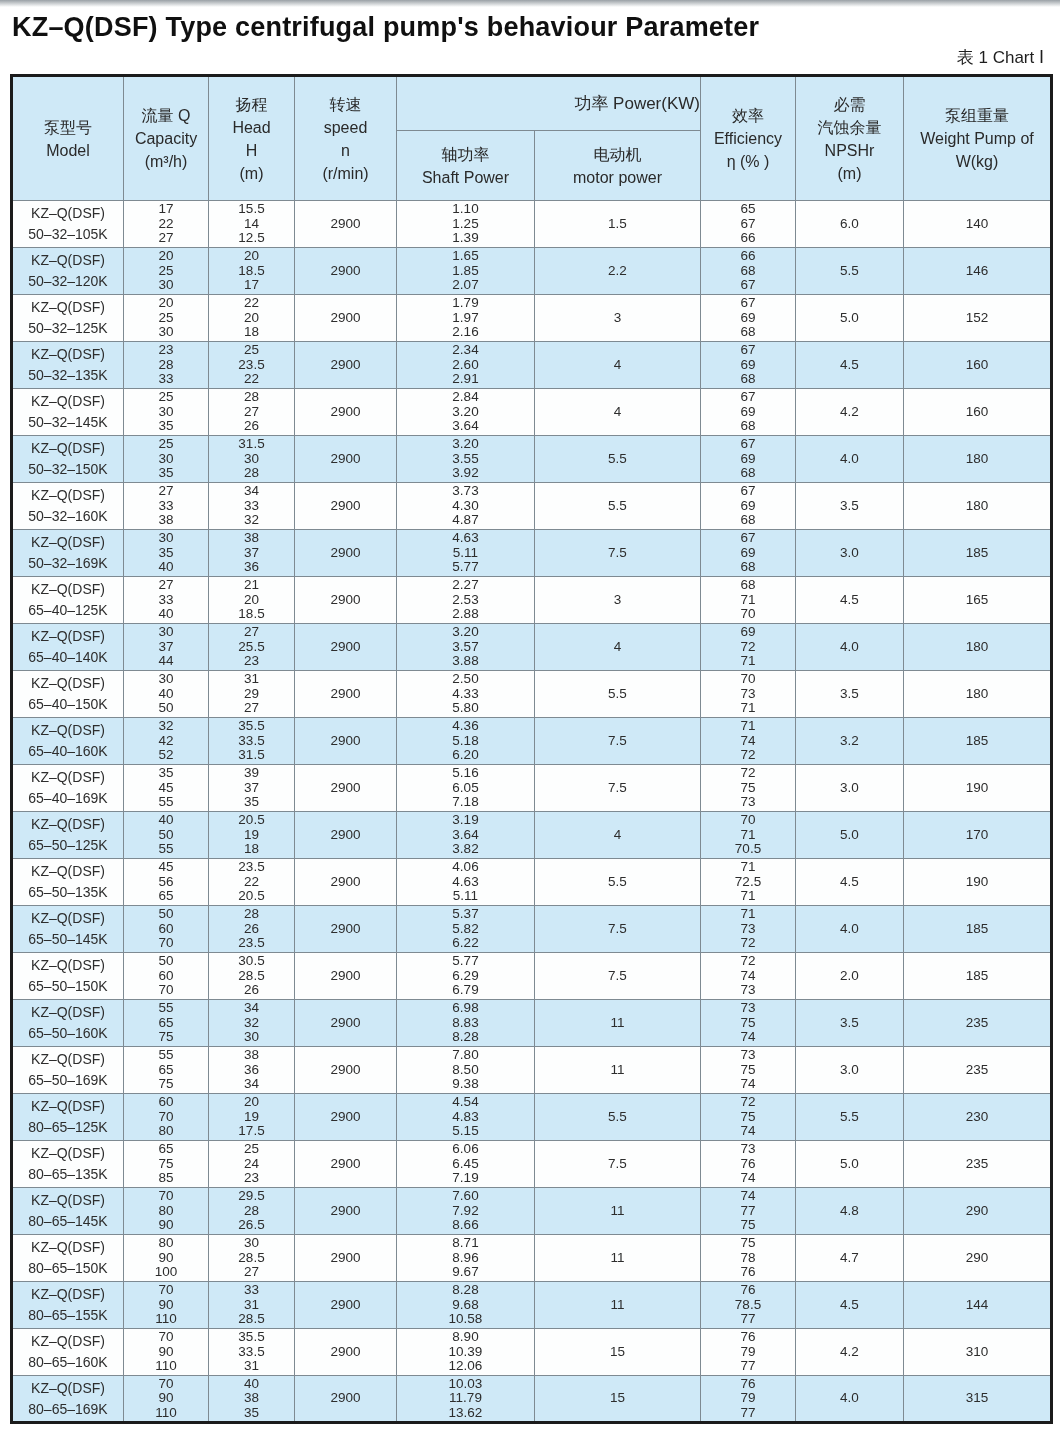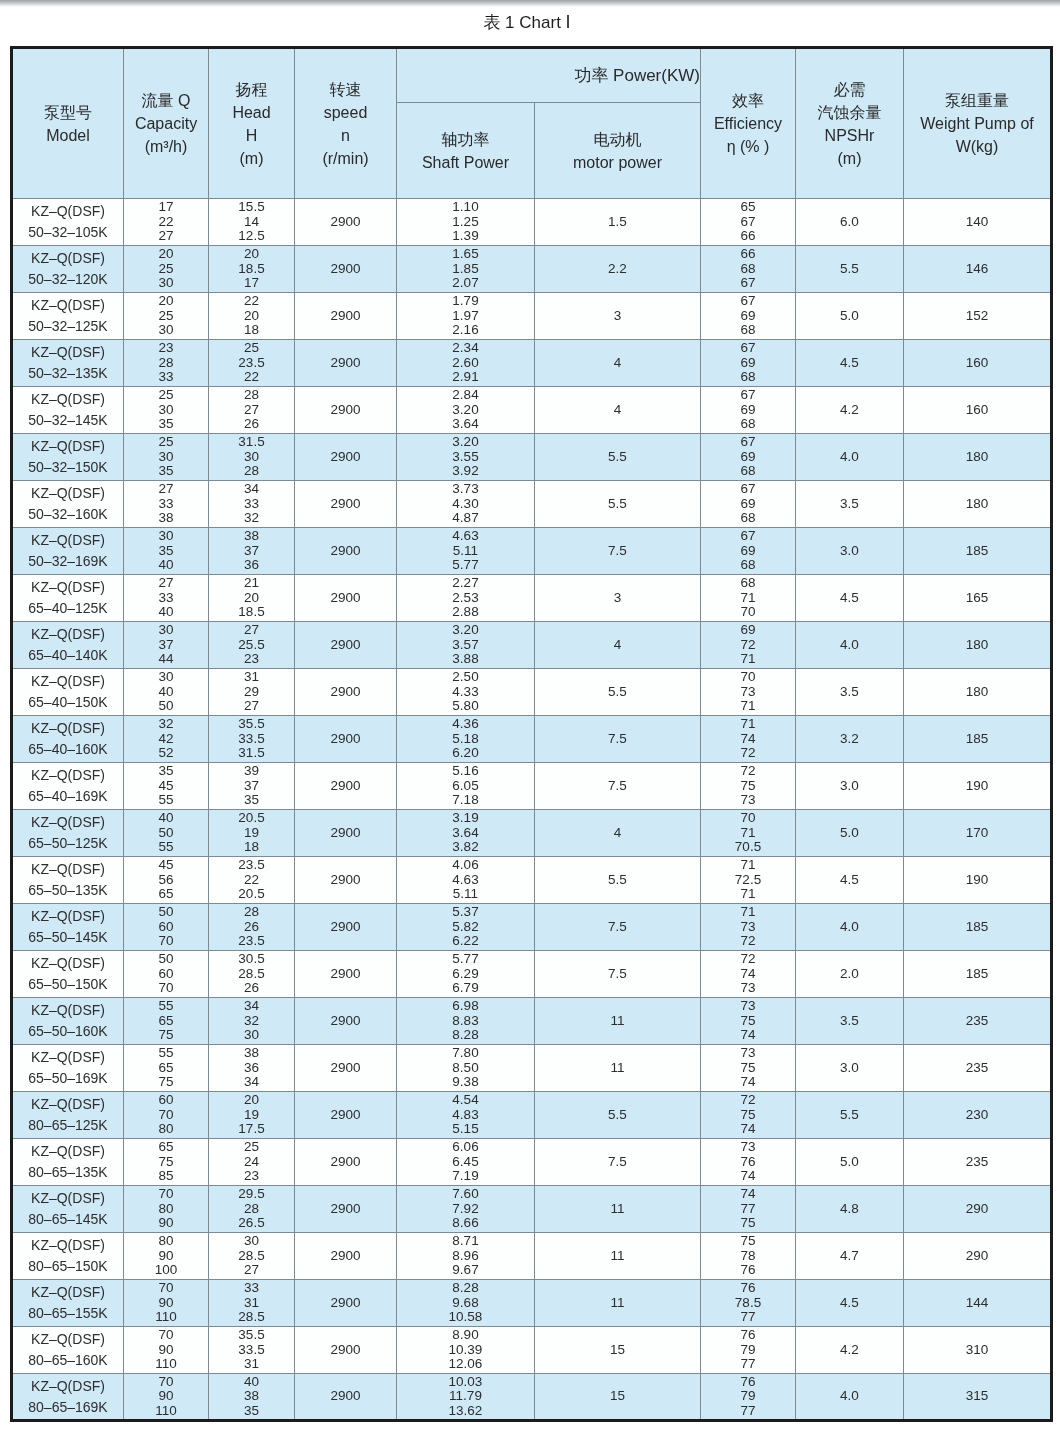--- a/index.html
+++ b/index.html
@@ -15,51 +15,52 @@
     position: absolute; top: 0; left: 0; width: 1060px; height: 7px;
     background: linear-gradient(180deg, #9aa1a6 0%, rgba(255,255,255,0) 100%);
   }
   .page { padding: 8px 10px 0 10px; }
   h1.title {
     font-size: 27px; font-weight: bold; color: #101010;
     margin: 4px 0 0 2px; letter-spacing: 0.2px;
     font-family: "Liberation Sans", "DejaVu Sans", sans-serif;
   }
   .caption {
-    text-align: center; font-size: 17px; color: #1e1e1e;
-    margin: 3px 6px 12px 0;
+    text-align: right; font-size: 17px; color: #1e1e1e;
+    margin: 3px 6px 5px 0;
   }
   table.pump {
     width: 1040px; border-collapse: collapse; table-layout: fixed;
     border: 3px solid #1b1b1b;
   }
   th, td {
     border: 1px solid #7e8a92;
     text-align: center; vertical-align: middle;
     padding: 0; white-space: pre-line;
   }
   thead th {
     background: #cfe9f7;
     font-weight: normal; font-size: 16px; line-height: 23px; color: #2a2a2a;
   }
   thead tr.group-row th.group { height: 55px; font-size: 17px; text-align: right; }
-  thead tr.sub-row th { height: 96px; }
+  thead tr.sub-row th { height: 70px; }
   tbody td {
     height: 47px; font-size: 13.5px; line-height: 14.6px; color: #2d2d2d;
     background: #fdfefe;
   }
   tbody td.model { font-size: 14px; line-height: 21px; }
   tbody tr.shaded td { background: #cfe9f7; }
 </style>
 </head>
 <body>
 
 <div class="top-fade"></div>
 
 <div class="page">
+  <h1 class="title">KZ–Q(DSF) Type centrifugal pump's behaviour Parameter</h1>
   <div class="caption">表 1  Chart Ⅰ</div>
 
   <table class="pump">
     <colgroup>
       <col style="width:112px">
         <col style="width:85px">
         <col style="width:86px">
       <col style="width:102px">
         <col style="width:138px">
         <col style="width:166px">

